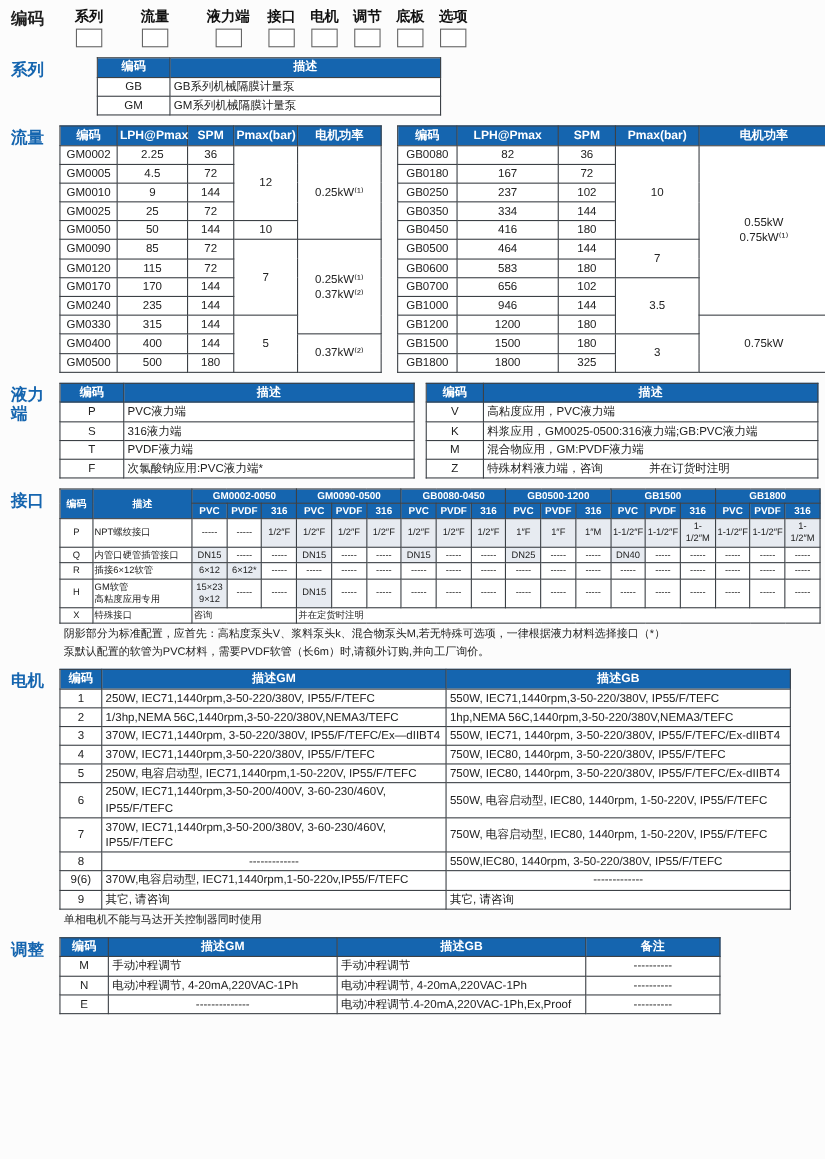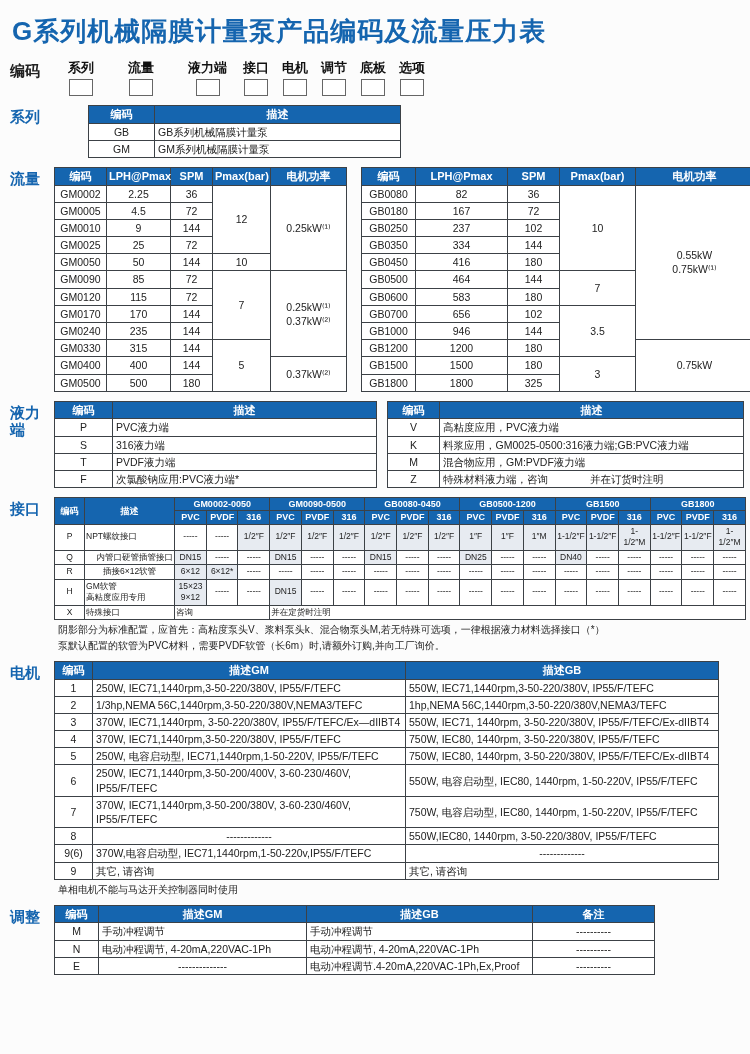--- a/index.html
+++ b/index.html
@@ -42,21 +42,20 @@
   #tbl-hyd-right{width:356px;}
   #tbl-interface{width:692px;}
   #tbl-motor{width:664px;}
   #tbl-adjust{width:600px;}
 </style>
 </head>
 <body>
 
 <div class="page">
 
-  <div class="title">G系列机械隔膜计量泵产品编码及流量压力表</div>
 
   <div class="sec">
     <div class="sec-label dark">编码</div>
     <div class="sec-body">
       <div class="code-items">
           <div class="code-item">
             <div class="code-item-label">系列</div>
             <div class="code-box"></div>
           </div>
           <div class="code-item">
@@ -450,21 +449,21 @@
               <td class="c std">1″M</td>
               <td class="c std">1-1/2″F</td>
               <td class="c std">1-1/2″F</td>
               <td class="c std">1-1/2″M</td>
               <td class="c std">1-1/2″F</td>
               <td class="c std">1-1/2″F</td>
               <td class="c std">1-1/2″M</td>
             </tr>
             <tr>
               <td class="c">Q</td>
-              <td class="l pre" style="text-align: right;">内管口硬管插管接口</td>
+              <td class="l pre" style="text-align: left;">内管口硬管插管接口</td>
               <td class="c std">DN15</td>
               <td class="c">-----</td>
               <td class="c">-----</td>
               <td class="c std">DN15</td>
               <td class="c">-----</td>
               <td class="c">-----</td>
               <td class="c std">DN15</td>
               <td class="c">-----</td>
               <td class="c">-----</td>
               <td class="c std">DN25</td>
@@ -472,21 +471,21 @@
               <td class="c">-----</td>
               <td class="c std">DN40</td>
               <td class="c">-----</td>
               <td class="c">-----</td>
               <td class="c">-----</td>
               <td class="c">-----</td>
               <td class="c">-----</td>
             </tr>
             <tr>
               <td class="c">R</td>
-              <td class="l pre" style="text-align: center;">插接6×12软管</td>
+              <td class="l pre" style="text-align: left;">插接6×12软管</td>
               <td class="c std">6×12</td>
               <td class="c std">6×12*</td>
               <td class="c">-----</td>
               <td class="c">-----</td>
               <td class="c">-----</td>
               <td class="c">-----</td>
               <td class="c">-----</td>
               <td class="c">-----</td>
               <td class="c">-----</td>
               <td class="c">-----</td>

